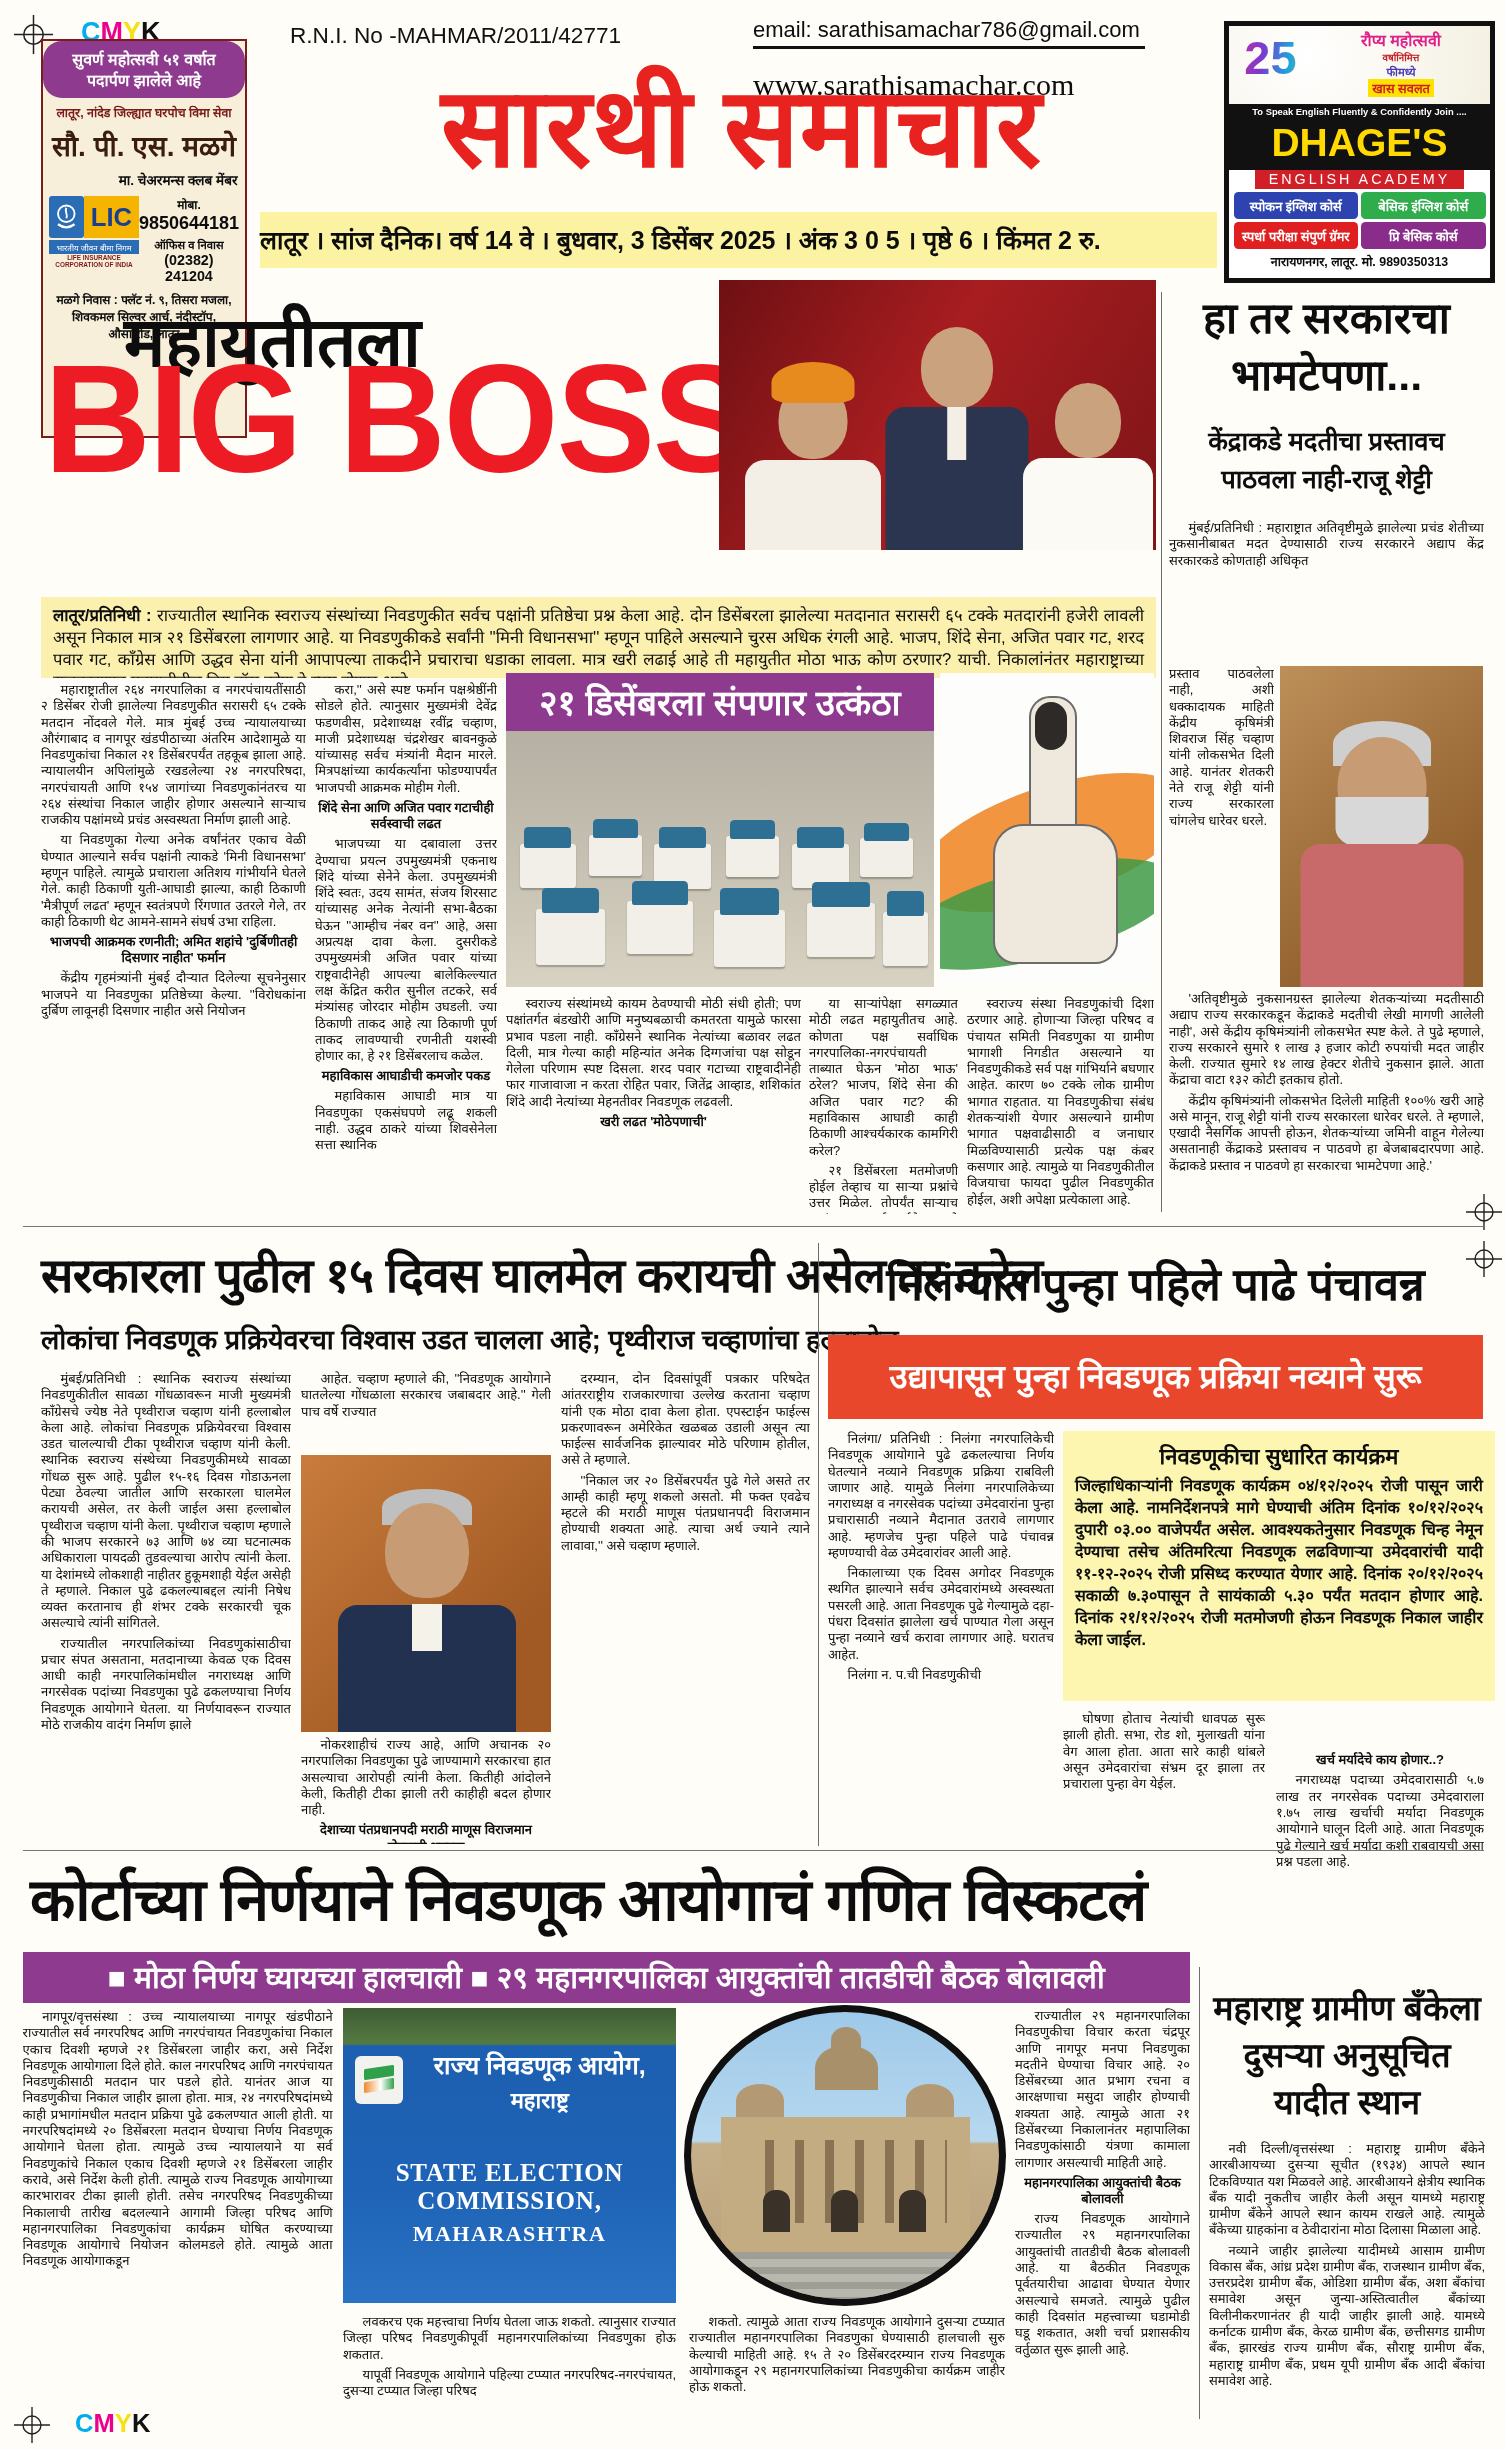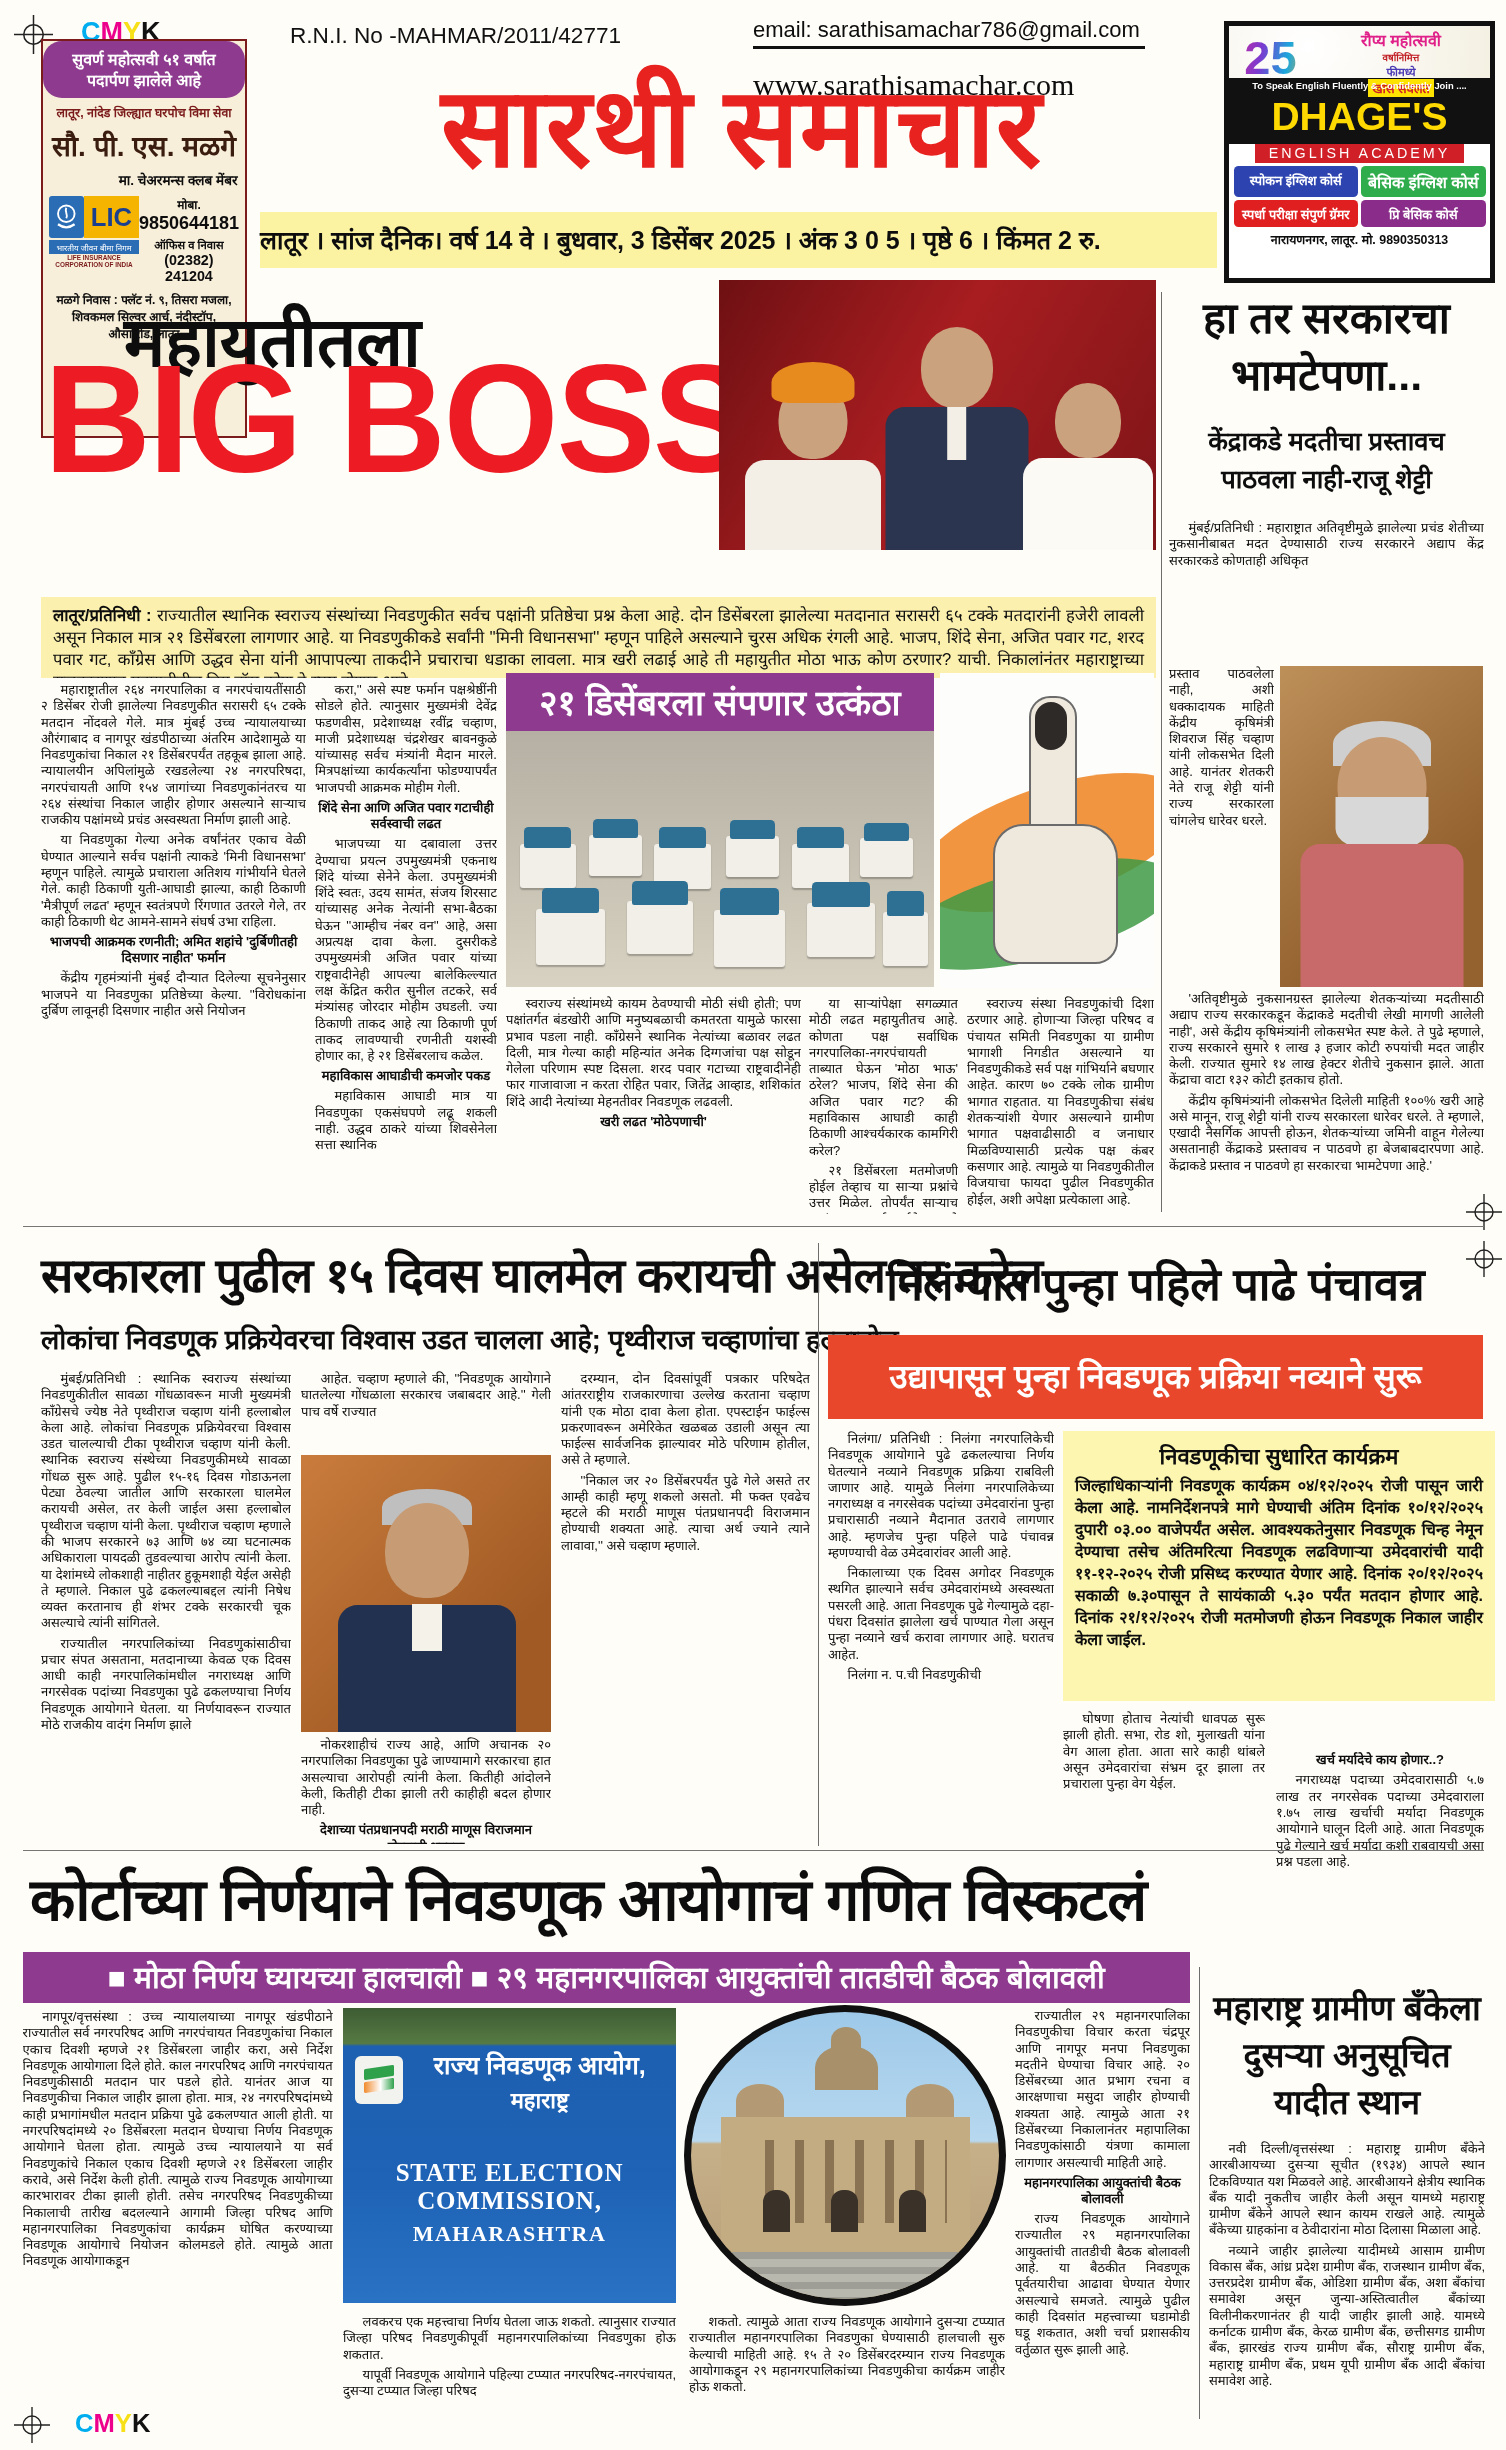--- a/index.html
+++ b/index.html
@@ -108,35 +108,35 @@
 
   <div class="abs" style="left:290px;top:22.6px;font-size:22.6px;color:#111;">R.N.I. No -MAHMAR/2011/42771</div>
   <div class="abs" style="left:753px;top:16.6px;width:392px;">
     <div style="font-size:22px;border-bottom:3px solid #111;padding-bottom:3px;">email: sarathisamachar786@gmail.com</div>
     <div style="font-size:30px;margin-top:19px;font-family:Liberation Serif, serif;">www.sarathisamachar.com</div>
   </div>
   <div class="abs nowrap" style="left:267px;top:47px;width:949px;text-align:center;font-size:111px;font-weight:bold;color:#e8231f;letter-spacing:0.8px;">सारथी समाचार</div>
   <div class="abs nowrap" style="left:260px;top:212px;width:957px;height:56px;background:#fbf3a2;font-size:25px;font-weight:bold;line-height:56px;">लातूर । सांज दैनिक। वर्ष 14 वे । बुधवार, 3 डिसेंबर  2025 । अंक 3 0 5  । पृष्ठे 6 । किंमत 2 रु.</div>
 
   <div class="abs" style="left:1224px;top:21px;width:261px;height:252px;border:5.3px solid #111;background:#fff;">
-    <div style="display:flex;height:52px;background:radial-gradient(circle at 30% 40%,#fff,#f4f0e2);">
+    <div style="display:flex;height:78px;background:radial-gradient(circle at 30% 40%,#fff,#f4f0e2);">
       <div style="width:83px;font-size:47px;font-weight:bold;text-align:center;line-height:63px;background:linear-gradient(100deg,#e5268f,#7a3bd0 40%,#1aa7dc 70%,#f7a823);-webkit-background-clip:text;background-clip:text;color:transparent;">25</div>
       <div style="flex:1;text-align:center;padding-top:3px;">
         <div style="color:#e0218a;font-weight:bold;font-size:16px;">रौप्य महोत्सवी</div>
         <div style="color:#c22027;font-size:9.8px;font-weight:bold;">वर्षानिमित्त</div>
         <div style="color:#4a3bb5;font-size:11.3px;font-weight:bold;">फीमध्ये</div>
         <div style="background:#ffe300;color:#d01f26;display:inline-block;font-size:12.8px;font-weight:bold;padding:0 4.5px;">खास सवलत</div>
       </div>
     </div>
     <div style="background:#111;color:#fff;font-size:9.4px;font-weight:bold;text-align:center;padding:2.3px 0;">To Speak English Fluently &amp; Confidently Join ....</div>
     <div style="background:#111;color:#ffd900;font-size:39px;font-weight:bold;text-align:center;padding:1.5px 0 4.5px;">DHAGE'S</div>
     <div style="background:#d01f26;color:#fff;font-size:14.3px;letter-spacing:3px;text-align:center;padding:1.5px 0;width:80%;margin:0 auto;">ENGLISH ACADEMY</div>
     <div style="display:grid;grid-template-columns:1fr 1fr;gap:3px;padding:3.8px 4.5px;">
       <div style="background:#2d43b0;color:#fff;text-align:center;font-weight:bold;font-size:12.8px;border-radius:4.5px;padding:4.5px 1.5px;">स्पोकन इंग्लिश कोर्स</div>
-      <div style="background:#2fac4b;color:#fff;text-align:center;font-weight:bold;font-size:16px;border-radius:4.5px;padding:4.5px 1.5px;">बेसिक इंग्लिश कोर्स</div>
+      <div style="background:#2fac4b;color:#fff;text-align:center;font-weight:bold;font-size:13px;border-radius:4.5px;padding:4.5px 1.5px;">बेसिक इंग्लिश कोर्स</div>
       <div style="background:#e02020;color:#fff;text-align:center;font-weight:bold;font-size:12.8px;border-radius:4.5px;padding:4.5px 1.5px;">स्पर्धा परीक्षा संपुर्ण ग्रॅमर</div>
       <div style="background:#8a2d8a;color:#fff;text-align:center;font-weight:bold;font-size:12.8px;border-radius:4.5px;padding:4.5px 1.5px;">प्रि बेसिक कोर्स</div>
     </div>
     <div style="text-align:center;font-size:12.4px;font-weight:bold;">नारायणनगर, लातूर. मो. 9890350313</div>
   </div>
 
   <div class="abs nowrap" style="left:124px;top:292px;font-size:69px;font-weight:bold;">महायुतीतला</div>
   <div class="abs nowrap" style="left:44px;top:345px;font-size:148px;font-weight:900;color:#ed1c24;line-height:1;letter-spacing:-2.3px;transform:scaleY(1.04);">BIG BOSS</div>
 
   <div class="abs photo" style="left:719px;top:280px;width:437px;height:270px;background:linear-gradient(120deg,#6e1013,#a81d20 45%,#7e1518);">

